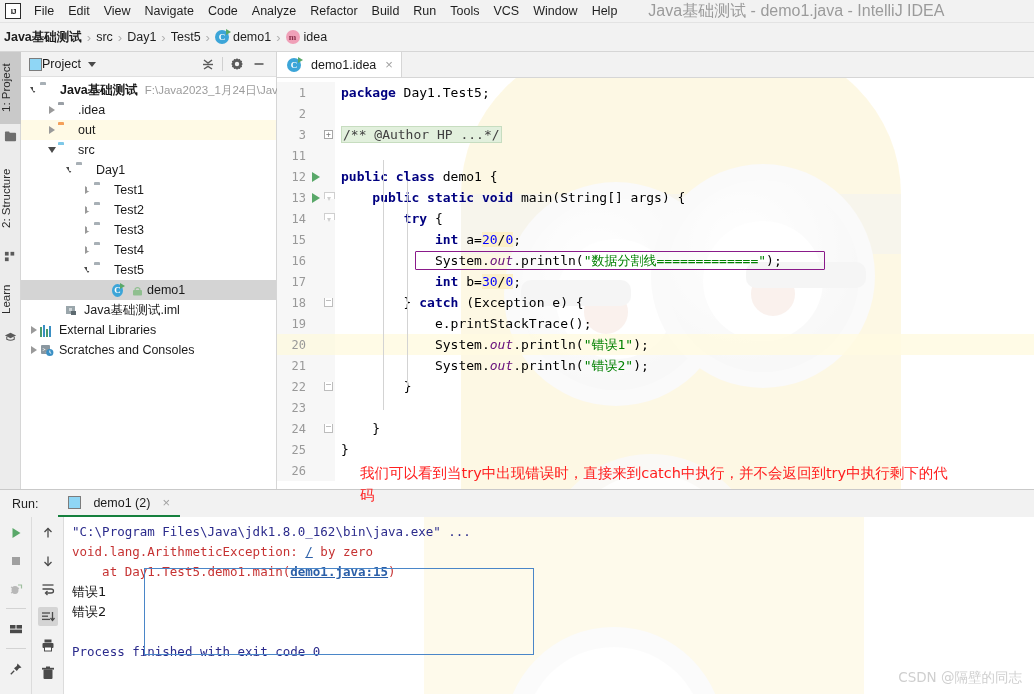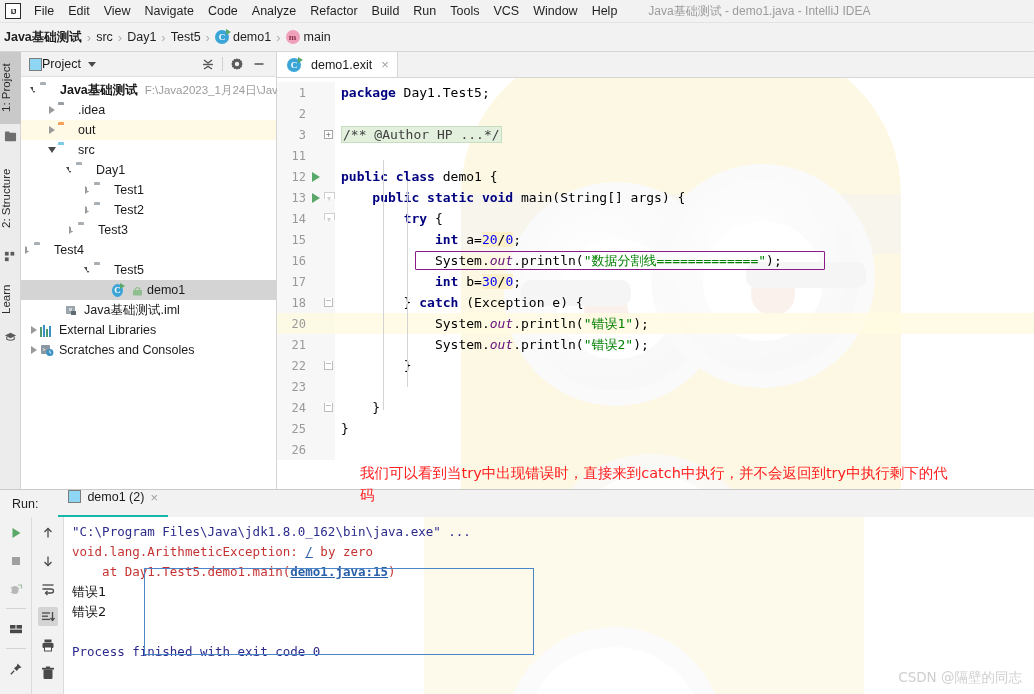--- a/index.html
+++ b/index.html
@@ -25,21 +25,21 @@
     border: 1.5px solid #2b2b2b; background: #fff;
     font-size: 8px; font-weight: bold; color: #1a1a1a;
     display: flex; align-items: center; justify-content: center;
     font-family: "Liberation Sans", sans-serif; letter-spacing: -1px;
   }
   .menu-item {
     padding: 2px 7px; font-size: 12.5px; color: #1f1f1f; cursor: default;
     white-space: nowrap;
   }
   .win-title {
-    margin-left: 24px; font-size: 12px; color: #9b9b9b; white-space: nowrap;
+    margin-left: 24px; font-size: 16px; color: #9b9b9b; white-space: nowrap;
   }
 
   
   .breadcrumb {
     position: absolute; top: 23px; left: 0; width: 1034px; height: 29px;
     background: #f2f2f2; display: flex; align-items: center; padding-left: 4px;
     border-bottom: 1px solid #d6d6d6;
   }
   .crumb { display: flex; align-items: center; font-size: 12.5px; color: #1f1f1f; }
   .crumb-sep { color: #b0b0b0; margin: 0 5px; font-size: 13px; }
@@ -181,22 +181,22 @@
   }
 
   
   .runpanel {
     position: absolute; top: 489px; left: 0; width: 1034px; height: 205px;
     background: #f2f2f2; border-top: 1px solid #c9c9c9;
   }
   .run-tabbar { height: 27px; display: flex; align-items: center; padding-left: 12px; gap: 0; }
   .run-label { font-size: 12.5px; color: #1f1f1f; margin-right: 20px; }
   .run-tab {
-    display: flex; align-items: flex-start; gap: 6px; padding: 0 10px; height: 27px;
-    border-bottom: 2px solid #14b8a6; font-size: 12.5px;
+    display: flex; align-items: center; gap: 12px; padding: 0 10px; height: 27px;
+    border-bottom: 2px solid #15803d; font-size: 12.5px;
   }
   .run-tab .cons-ic { width: 13px; height: 13px; border: 1.5px solid #7c7c7c; background: #8fd6f5; }
   .run-tab .x { color: #a0a0a0; font-size: 13px; }
 
   .run-body { position: relative; height: 178px; display: flex; }
   .run-toolcol {
     width: 32px; background: #f2f2f2; display: flex; flex-direction: column;
     align-items: center; padding-top: 6px; gap: 9px; border-right: 1px solid #dcdcdc;
   }
   .run-toolcol2 {
@@ -263,21 +263,21 @@
     <span class="crumb-sep">›</span>
     <span class="crumb">Test5</span>
     <span class="crumb-sep">›</span>
     <span class="crumb">
       <span class="ic-class">C</span>
       <span>demo1</span>
     </span>
     <span class="crumb-sep">›</span>
     <span class="crumb">
       <span class="ic-method">m</span>
-      <span>main</span>
+      <span>idea</span>
     </span>
   </div>
 
   <div class="rail">
     <div class="rail-tab active" style="top:0;height:72px;">1: Project</div>
     <svg class="rail-ic" style="top:78px;" viewBox="0 0 14 14">
       <rect x="1" y="3" width="12" height="9" rx="1" fill="#6e6e6e"></rect>
         <rect x="1" y="1.5" width="5" height="2.5" rx="1" fill="#6e6e6e"></rect>
     </svg>
     <div class="rail-tab" style="top:100px;height:92px;">2: Structure</div>
@@ -371,28 +371,28 @@
         <span class="f-ic"><span class="folder fd-src"></span></span>
         <span class="lbl">Test1</span>
       </div>
       <div class="tree-row" style="padding-left:60px">
         <span class="tw">
             <span class="tri-r"></span>
           </span>
         <span class="f-ic"><span class="folder fd-src"></span></span>
         <span class="lbl">Test2</span>
       </div>
-      <div class="tree-row" style="padding-left:44px">
+      <div class="tree-row" style="padding-left:60px">
         <span class="tw">
             <span class="tri-r"></span>
           </span>
         <span class="f-ic"><span class="folder fd-src"></span></span>
         <span class="lbl">Test3</span>
       </div>
-      <div class="tree-row" style="">
+      <div class="tree-row" style="padding-left:60px">
         <span class="tw">
             <span class="tri-r"></span>
           </span>
         <span class="f-ic"><span class="folder fd-src"></span></span>
         <span class="lbl">Test4</span>
       </div>
       <div class="tree-row" style="padding-left:60px">
         <span class="tw">
             <span class="tri-d"></span>
           </span>
@@ -453,21 +453,21 @@
         </span>
         <span class="lbl">Scratches and Consoles</span>
       </div>
     </div>
   </div>
 
   <div class="editor-wrap">
     <div class="tabbar">
       <div class="etab">
         <span class="ic-class">C</span>
-        <span>demo1.exit</span>
+        <span>demo1.idea</span>
         <span class="x">×</span>
       </div>
     </div>
 
     <div class="code-area">
 
       <svg class="minion" viewBox="0 0 560 640">
         <defs>
           <radialGradient id="lensG" cx="40%" cy="35%" r="65%">
             <stop offset="0%" stop-color="#ffffff"></stop>
@@ -601,20 +601,28 @@
           <span class="gutter">
             <span class="lnum">18</span>
             <span class="runmark"></span>
             <span class="fold-col">
                 <span class="fold-bot"></span>
               </span>
           </span>
           <span class="ctext">        } <span class="kw">catch</span> (<span class="cls">Exception</span> e) {</span>
         </div>
 
+        <div class="crow">
+          <span class="gutter">
+            <span class="lnum">19</span>
+            <span class="runmark"></span>
+              <span class="fold-col"></span>
+          </span>
+          <span class="ctext">            e.printStackTrace();</span>
+        </div>
 
         <div class="crow hl">
           <span class="gutter hl">
             <span class="lnum">20</span>
             <span class="runmark"></span>
               <span class="fold-col"></span>
           </span>
           <span class="ctext">            System.<span class="fld">out</span>.println(<span class="str">"错误1"</span>);</span>
         </div>
 

